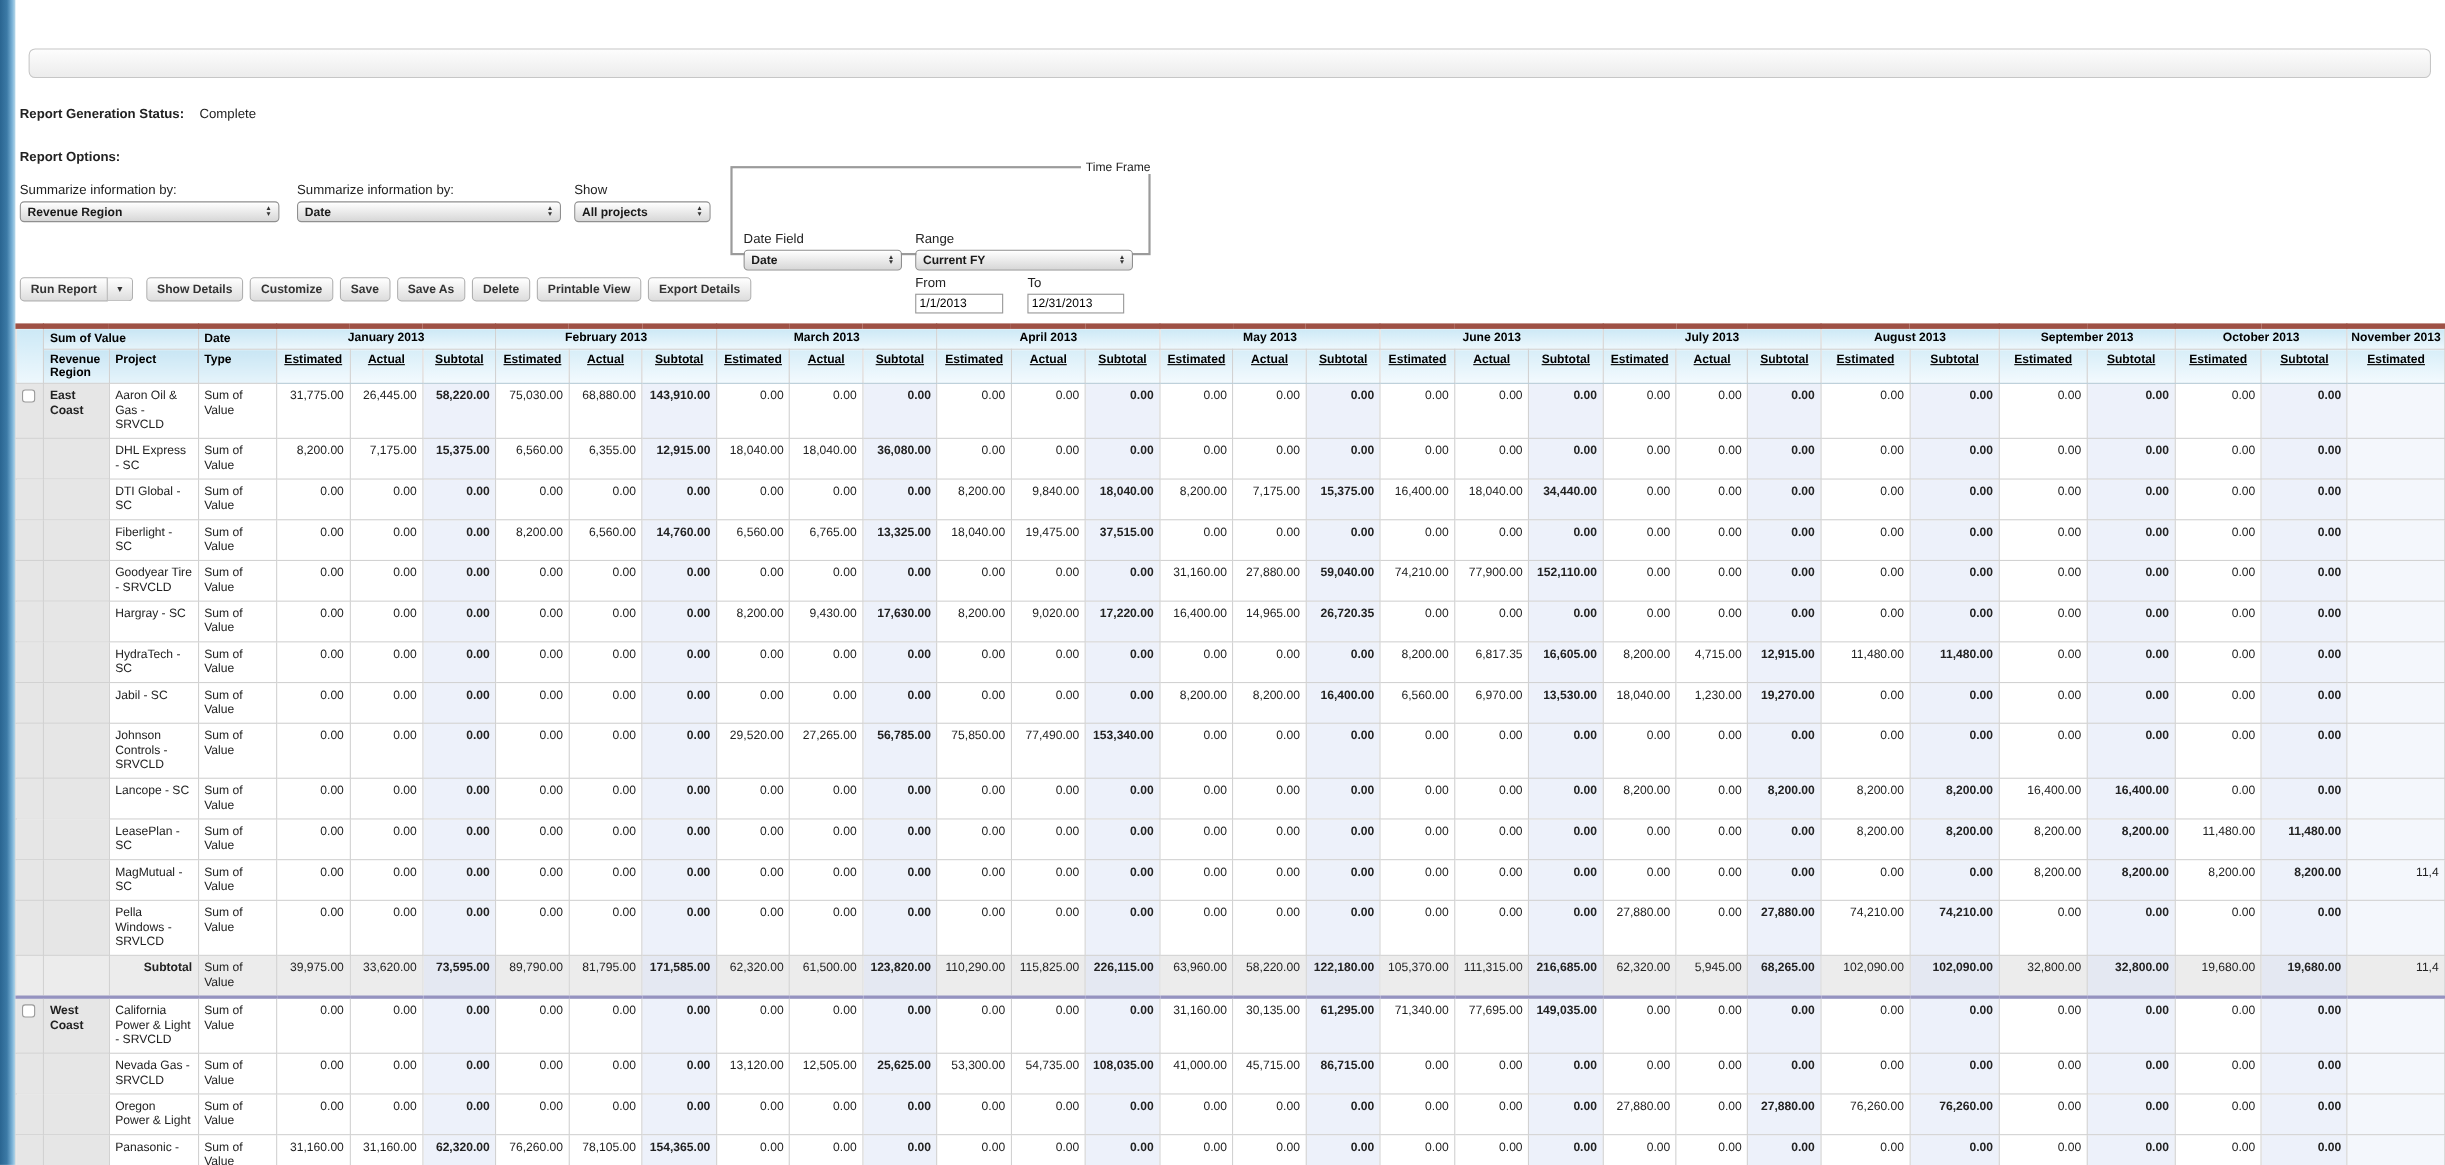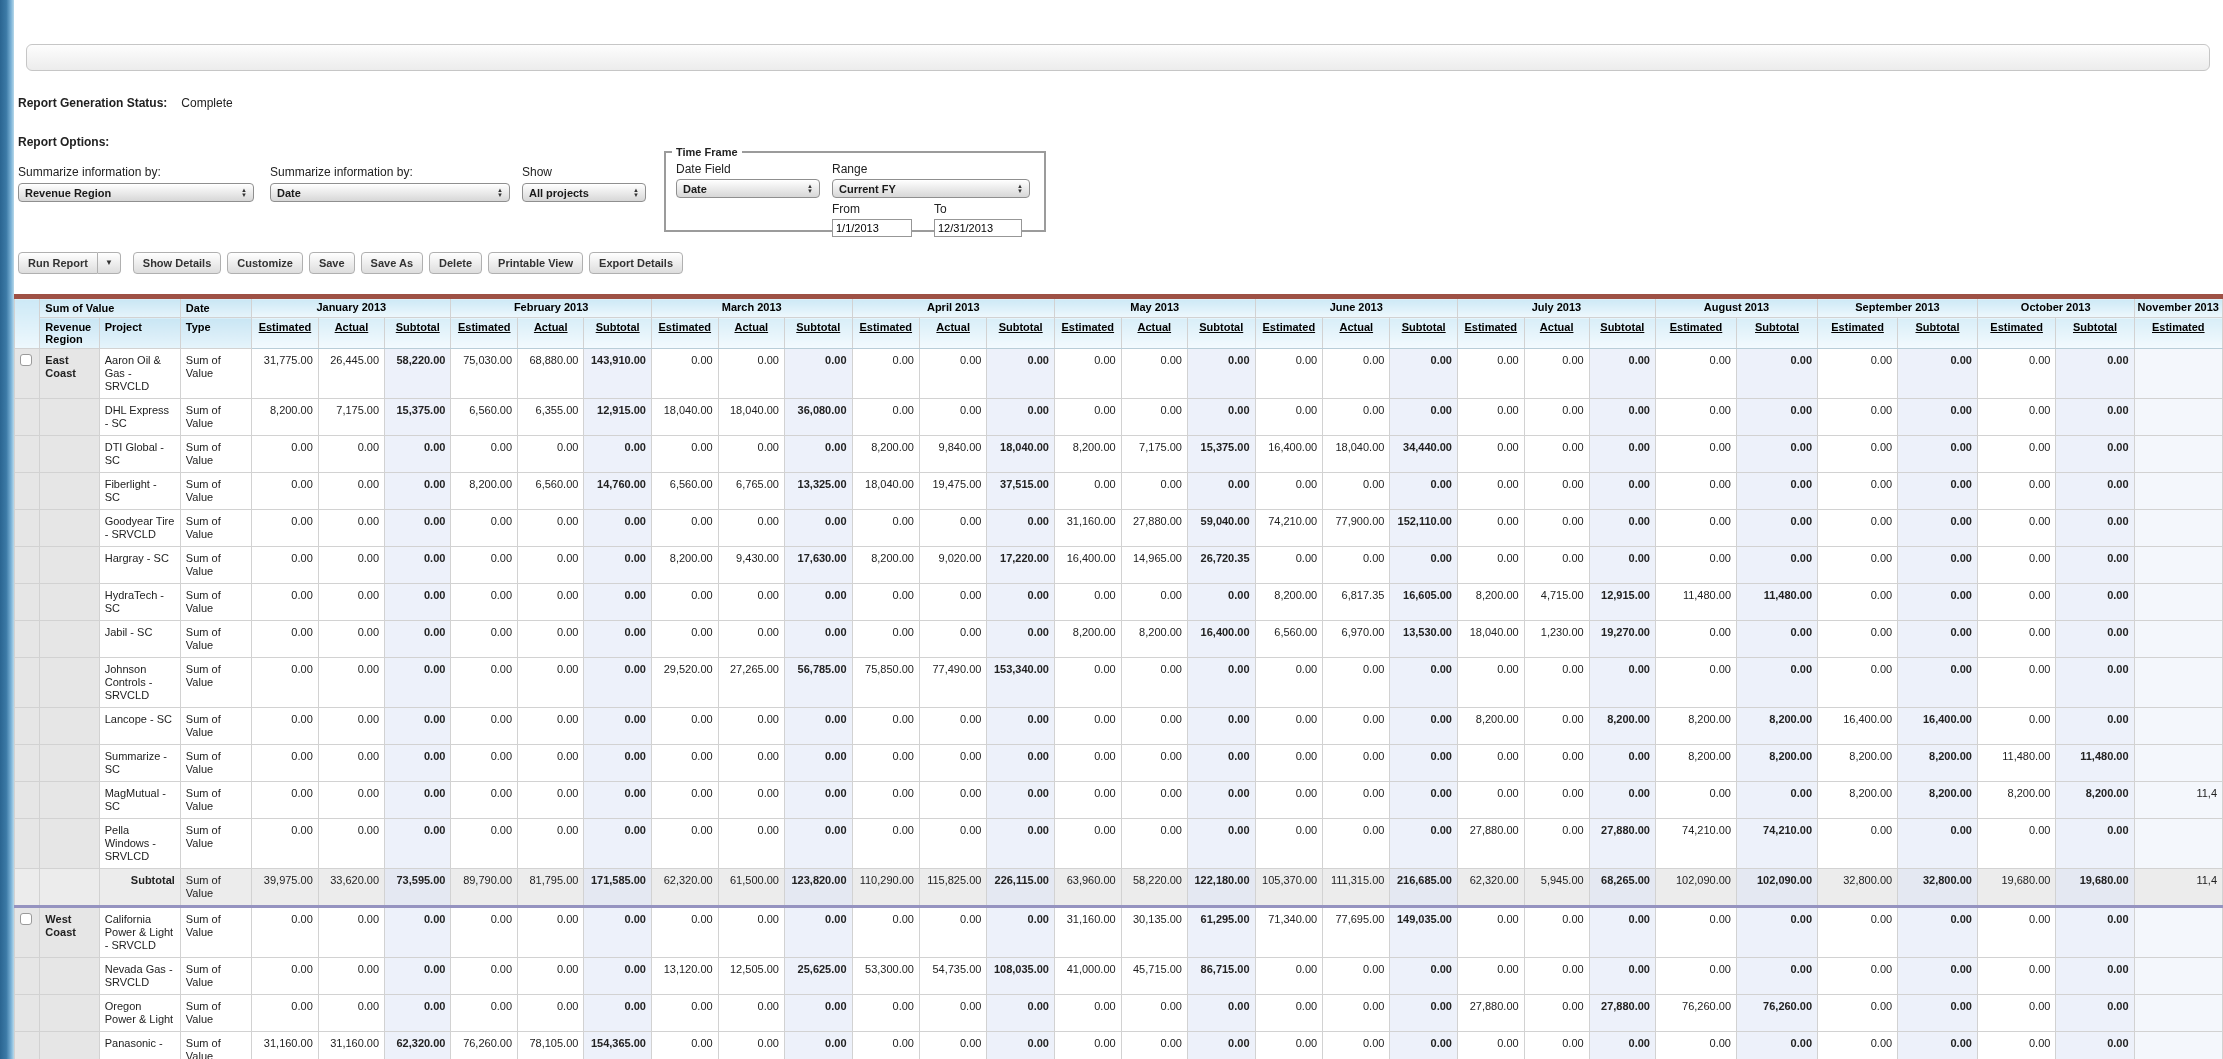--- a/index.html
+++ b/index.html
@@ -36,22 +36,22 @@
   .opt3 { left:508px; top:165px; width:124px; }
 
   .select { display:flex; align-items:center; justify-content:space-between;
     height:19px; padding:0 6px; border:1px solid #8f8f8f; border-radius:4px;
     background:linear-gradient(#ffffff,#d7d7d7); font-size:11px; font-weight:bold; color:#1a1a1a;
     box-shadow:inset 0 1px 0 rgba(255,255,255,.7); cursor:default; }
   .arrows { display:flex; flex-direction:column; align-items:center; font-size:6px; line-height:5px; color:#333; margin-left:6px; }
 
   fieldset.timeframe { position:absolute; left:650px; top:146px; width:382px; height:86px;
     border:2px solid #9b9b9b; font-size:12px; }
-  fieldset.timeframe legend { font-size:11px; font-weight:bold; margin-left:6px; padding:0 4px; }
-  .tf-item { position:absolute; }
+  fieldset.timeframe legend { font-size:11px; font-weight:normal; margin-left:6px; padding:0 4px;text-align:right; }
+  .tf-item { position:absolute;margin-top:48px; }
   .tf-item label { display:block; margin-bottom:3px; font-size:12px; }
   .tf-datefield { left:10px; top:4px; width:144px; }
   .tf-range { left:166px; top:4px; width:198px; }
   .tf-from { left:166px; top:44px; width:80px; }
   .tf-to { left:268px; top:44px; width:88px; }
   .tf-item input { width:100%; height:18px; border:1px solid #979797; font-size:11px; padding:1px 3px;
     font-family:"Liberation Sans","DejaVu Sans",sans-serif; }
 
   .toolbar { position:absolute; left:4px; top:252px; display:flex; align-items:flex-start; }
   .btn { display:inline-block; padding:4px 9px; border:1px solid #b0b0b0; border-radius:4px;
@@ -603,21 +603,21 @@
             <td class="num subcol">8,200.00</td>
             <td class="num">16,400.00</td>
             <td class="num subcol">16,400.00</td>
             <td class="num">0.00</td>
             <td class="num subcol">0.00</td>
             <td class="num novcol"></td>
           </tr>
           <tr>
             <td class="graycol"></td>
             <td class="graycol region-cell"></td>
-            <td class="project-cell">Summarize - SC</td>
+            <td class="project-cell">LeasePlan - SC</td>
             <td class="type-cell">Sum of Value</td>
             <td class="num">0.00</td>
             <td class="num">0.00</td>
             <td class="num subcol">0.00</td>
             <td class="num">0.00</td>
             <td class="num">0.00</td>
             <td class="num subcol">0.00</td>
             <td class="num">0.00</td>
             <td class="num">0.00</td>
             <td class="num subcol">0.00</td>

